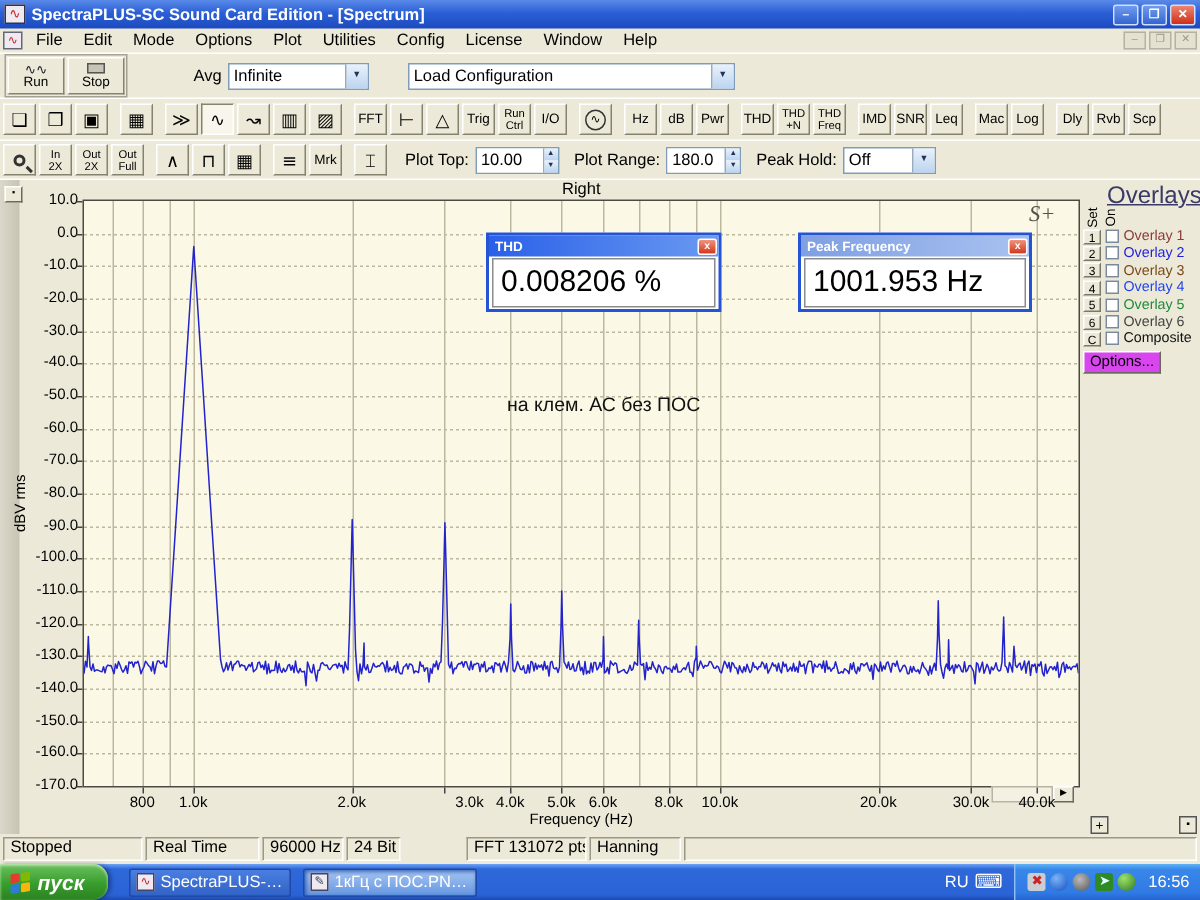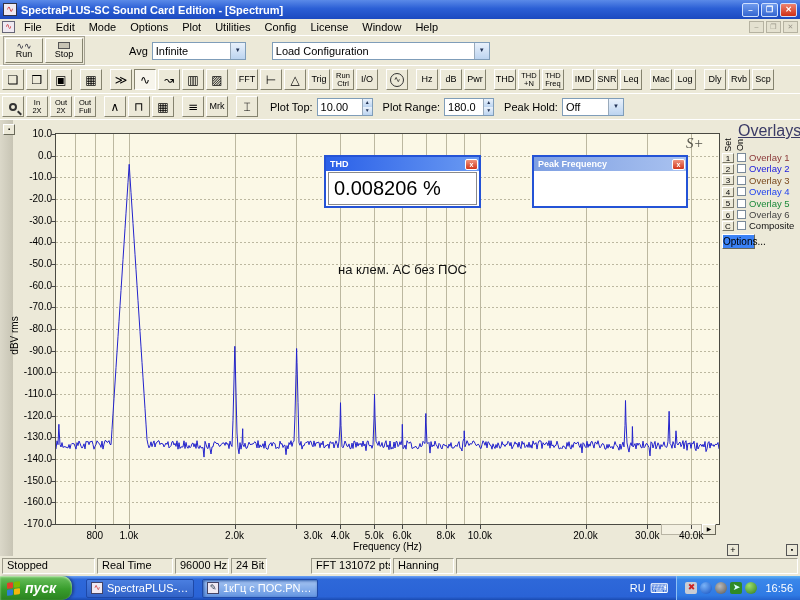--- a/index.html
+++ b/index.html
@@ -87,22 +87,22 @@
     padding-left:5px;font-size:20px;white-space:nowrap;overflow:hidden;}
   
   .ovpanel{position:absolute;left:720px;top:2px;width:80px;height:160px;font-size:10px;}
   .ovtitle{position:absolute;left:18px;top:0;font-size:16px;color:#3a3a66;text-decoration:underline;}
   .vlab{position:absolute;font-size:9px;transform:rotate(-90deg);width:20px;text-align:center;}
   .ovrow{position:absolute;left:2px;display:flex;align-items:center;height:11px;}
   .setbtn{width:12px;height:10px;border:1px solid;border-color:#fff #7a7868 #7a7868 #fff;
     background:#ece9d8;font-size:8px;line-height:9px;text-align:center;flex:none;}
   .chk{width:9px;height:9px;background:#fff;border:1px solid #7a8a9a;margin:0 3px;flex:none;}
   .ovlab{font-size:9.5px;white-space:nowrap;}
-  .optbtn{position:absolute;left:2px;top:112px;width:33px;height:15px;background:#3b82f6;
-    border:1px solid;border-color:#fff #6a685a #6a685a #fff;font-size:10px;text-align:left;
+  .optbtn{position:absolute;left:2px;top:112px;width:52px;height:15px;background:#d946ef;
+    border:1px solid;border-color:#fff #6a685a #6a685a #fff;font-size:10px;text-align:center;
     line-height:13px;}
   .hscr{position:absolute;left:661px;top:404px;width:41px;height:11px;background:#f4f1e2;
     border:1px solid #b8b4a4;}
   .hsbtn{position:absolute;left:702px;top:404px;width:14px;height:11px;background:#ece9d8;
     border:1px solid;border-color:#fff #6a685a #6a685a #fff;font-size:6px;line-height:9px;text-align:center;}
   .plusbtn,.dotbtn{position:absolute;top:424px;width:12px;height:12px;background:#ece9d8;
     border:1px solid #555;font-size:9px;line-height:10px;text-align:center;}
   .plusbtn{left:727px;} .dotbtn{left:786px;font-size:7px;}
   
   .statusbar{height:20px;display:flex;gap:2px;padding:2px 2px;background:#ece9d8;}
@@ -315,20 +315,21 @@
       <span class="lab">Peak Hold:</span>
       <span class="combo" style="width: 62px;">
         <span class="cval">Off</span>
         <span class="arr">▼</span>
       </span>
     </div>
 
   <div class="ws" id="ws">
     <div class="leftstrip"></div>
     <div class="minibox">▪</div>
+    <div class="chlabel">Right</div>
     <div class="plotframe" id="plotframe">
         <svg width="663" height="390" viewBox="0 0 663 390">
           <line x1="19.5" y1="0" x2="19.5" y2="390" stroke="#bcb8a0" stroke-width="1"></line>
           <line x1="39.5" y1="0" x2="39.5" y2="390" stroke="#bcb8a0" stroke-width="1"></line>
           <line x1="57.5" y1="0" x2="57.5" y2="390" stroke="#bcb8a0" stroke-width="1"></line>
           <line x1="73.5" y1="0" x2="73.5" y2="390" stroke="#bcb8a0" stroke-width="1"></line>
           <line x1="179.5" y1="0" x2="179.5" y2="390" stroke="#bcb8a0" stroke-width="1"></line>
           <line x1="240.5" y1="0" x2="240.5" y2="390" stroke="#bcb8a0" stroke-width="1"></line>
           <line x1="284.5" y1="0" x2="284.5" y2="390" stroke="#bcb8a0" stroke-width="1"></line>
           <line x1="318.5" y1="0" x2="318.5" y2="390" stroke="#bcb8a0" stroke-width="1"></line>
@@ -373,20 +374,21 @@
         <span class="xbtn">x</span>
       </div>
       <div class="oval">0.008206 %</div>
     </div>
 
     <div class="owin pale" style="left:532px;width:156px">
       <div class="tbar">
         <span>Peak Frequency</span>
         <span class="xbtn">x</span>
       </div>
+      <div class="oval">1001.953 Hz</div>
     </div>
 
     <div class="ovpanel" id="ovpanel">
       <div class="ovtitle">Overlays</div>
       <div class="vlab" style="left:-2px;top:18px">Set</div>
       <div class="vlab" style="left:10px;top:18px">On</div>
       <div class="optbtn">Options...</div>
     <div class="ovrow" style="top: 30px;">
           <div class="setbtn">1</div>
           <span class="chk"></span>

